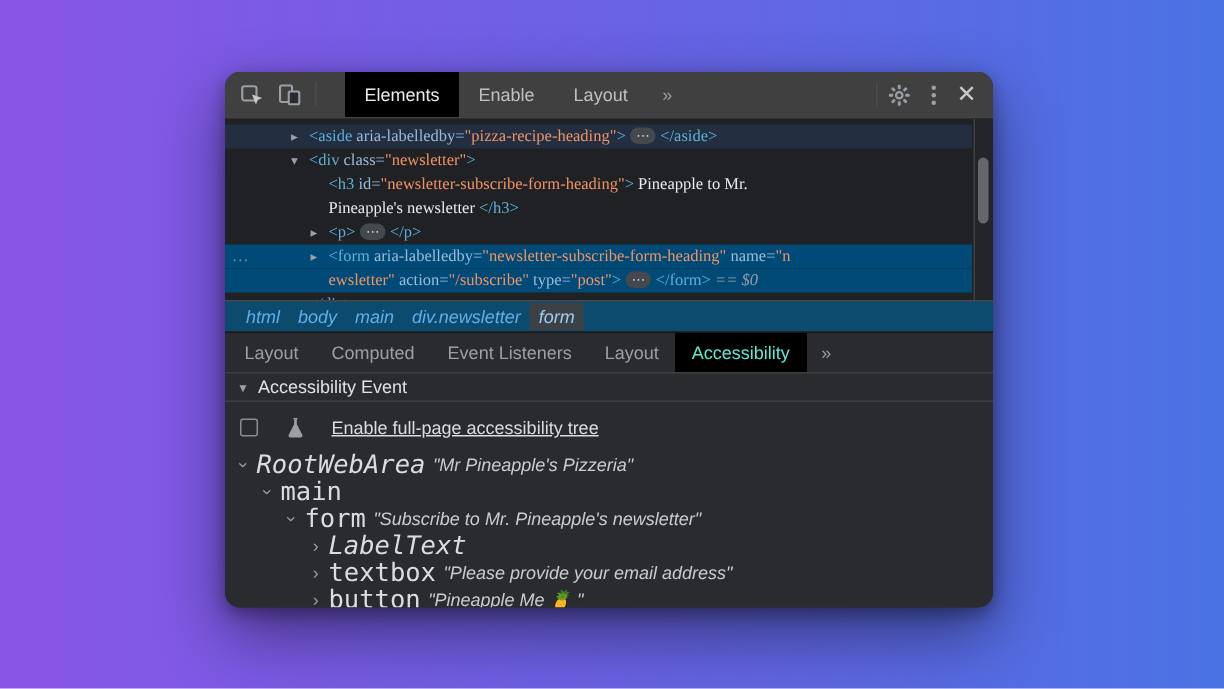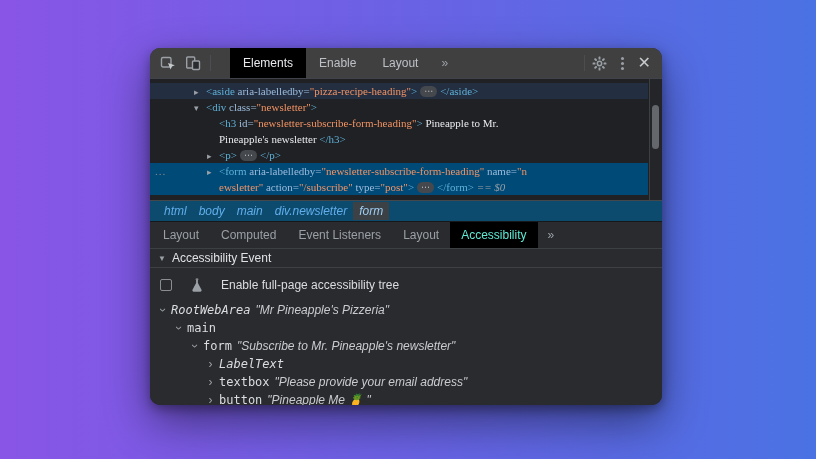--- a/index.html
+++ b/index.html
@@ -52,27 +52,27 @@
   .crumb.active { background:#3c4146; color:#9ecdf2; }
   
   .tabs2 { height:27px; flex:0 0 27px; background:#2a2b2e; border-top:1px solid #17181a; display:flex; align-items:stretch; padding-left:2px; }
   .tab2 { display:flex; align-items:center; padding:0 11px; color:#9aa0a6; cursor:pointer; }
   .tab2.active { background:#000; color:#5eead4; }
   
   .ax-header { height:20px; flex:0 0 20px; background:#2a2b2e; border-top:1px solid #3c4043; border-bottom:1px solid #3c4043;
     display:flex; align-items:center; padding-left:8px; color:#dfe1e4; cursor:pointer; }
   .ax-header .tri { color:#9aa0a6; font-size:8px; margin-right:6px; }
   .ax-body { flex:1; background:#2a2b2e; overflow:hidden; padding-top:5px; }
-  .checkbox-row { height:24px; display:flex; align-items:center; gap:18px; padding-left:10px; color:#dadce0; }
+  .checkbox-row { height:24px; display:flex; align-items:center; gap:18px; padding-left:10px; color:#dadce0;text-decoration:underline; }
   .checkbox { width:12px; height:12px; border:1px solid #8a8d91; border-radius:2px; background:transparent; cursor:pointer; flex:0 0 12px; }
   .ax-tree { padding-top:4px; }
   .ax-row { height:18px; display:flex; align-items:center; cursor:pointer; white-space:nowrap; }
   .ax-chevron { color:#9aa0a6; width:13px; text-align:center; font-size:12px; display:inline-block; flex:0 0 13px; }
   .ax-chevron.exp { transform:rotate(90deg); }
-  .ax-role { font-family:"DejaVu Sans Mono", monospace; font-size:12px; color:#dadde0; margin-left:2px; }
+  .ax-role { font-family:"DejaVu Sans Mono", monospace; font-size:17px; color:#dadde0; margin-left:2px; }
   .ax-role.it { font-style:italic; }
   .ax-name { font-style:italic; color:#c9cbd0; font-size:12px; margin-left:5px; }
 </style>
 </head>
 <body>
 
 <div class="devtools">
 
   <div class="toolbar">
     <div class="toolbar-icons">

